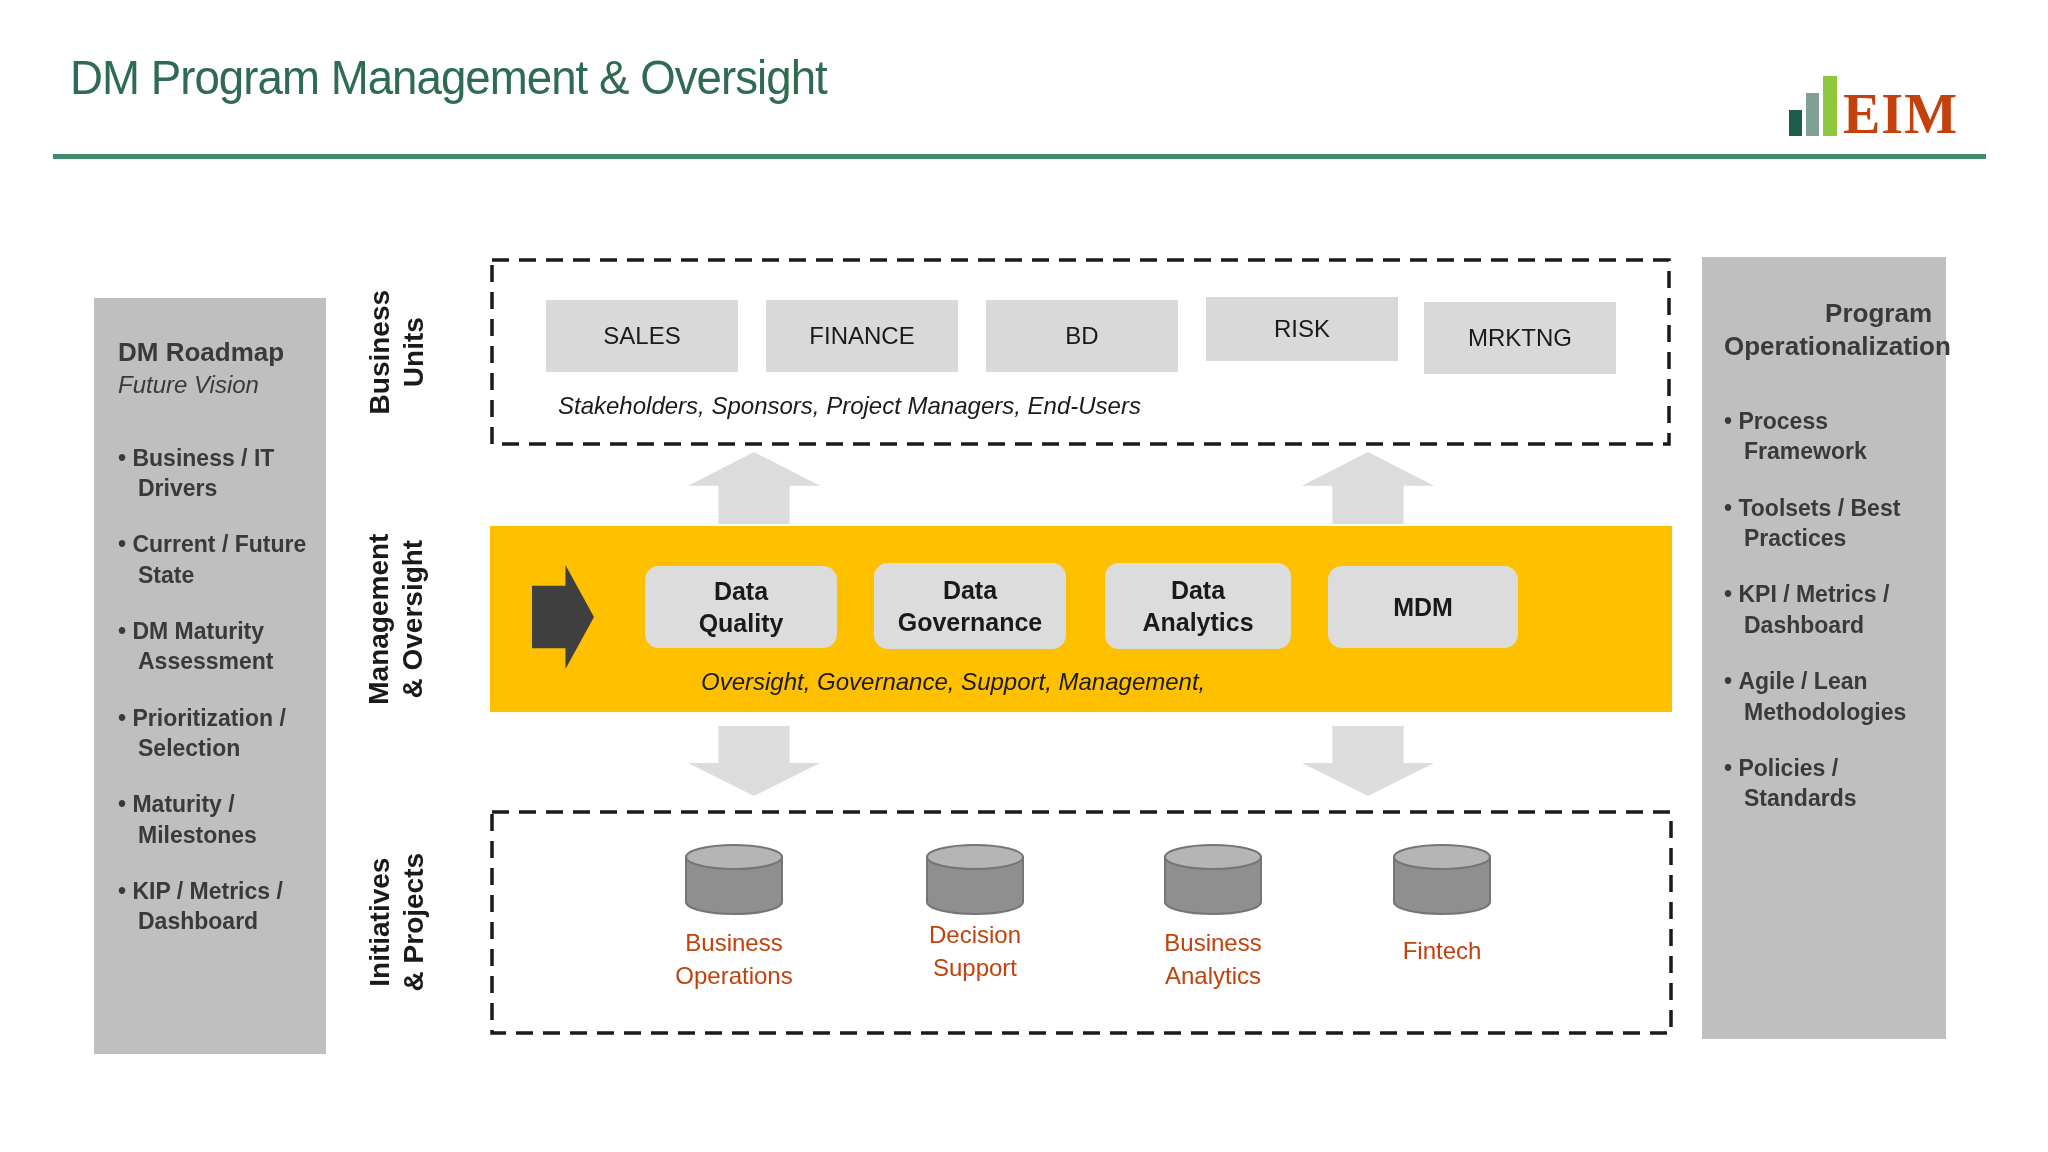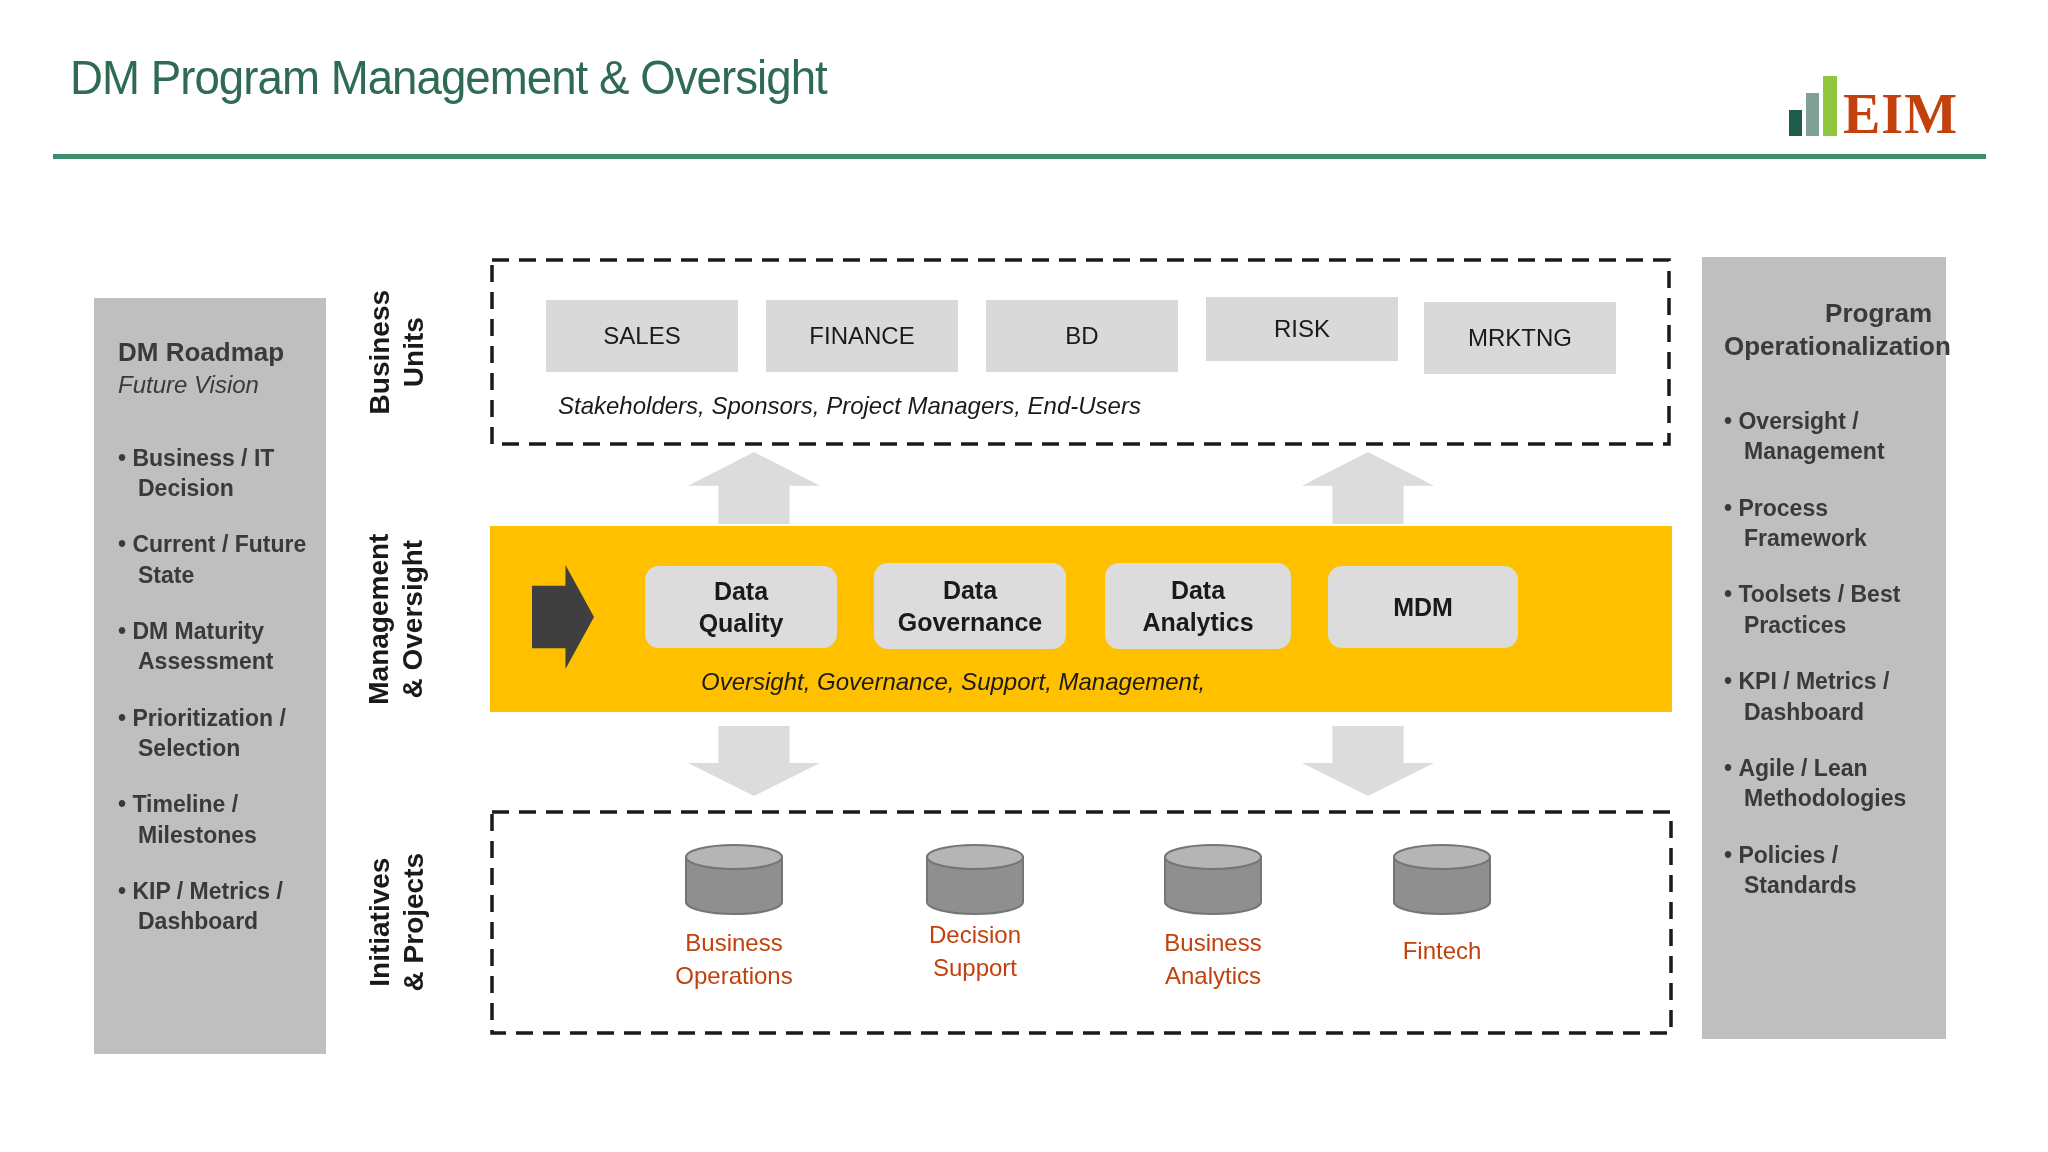--- a/index.html
+++ b/index.html
@@ -97,34 +97,33 @@
     <div class="bar bar1"></div>
     <div class="bar bar2"></div>
     <div class="bar bar3"></div>
     <div class="logo-text">EIM</div>
   </div>
 
   <div class="abs panel panel-left">
     <h3>DM Roadmap</h3>
     <div class="subtitle">Future Vision</div>
     <ul>
-      <li>Business / IT Decision</li>
+      <li>Business / IT Drivers</li>
       <li>Current / Future State</li>
       <li>DM Maturity Assessment</li>
       <li>Prioritization / Selection</li>
-      <li>Timeline / Milestones</li>
+      <li>Maturity / Milestones</li>
       <li>KIP / Metrics / Dashboard</li>
     </ul>
   </div>
 
   <div class="abs panel panel-right">
     <h3 class="preline">Program
 Operationalization</h3>
     <ul>
-      <li>Oversight / Management</li>
       <li>Process Framework</li>
       <li>Toolsets / Best Practices</li>
       <li>KPI / Metrics / Dashboard</li>
       <li>Agile / Lean Methodologies</li>
       <li>Policies / Standards</li>
     </ul>
   </div>
 
   <div class="abs vlabel-wrap vl-bu">
     <span class="vlabel">Business

